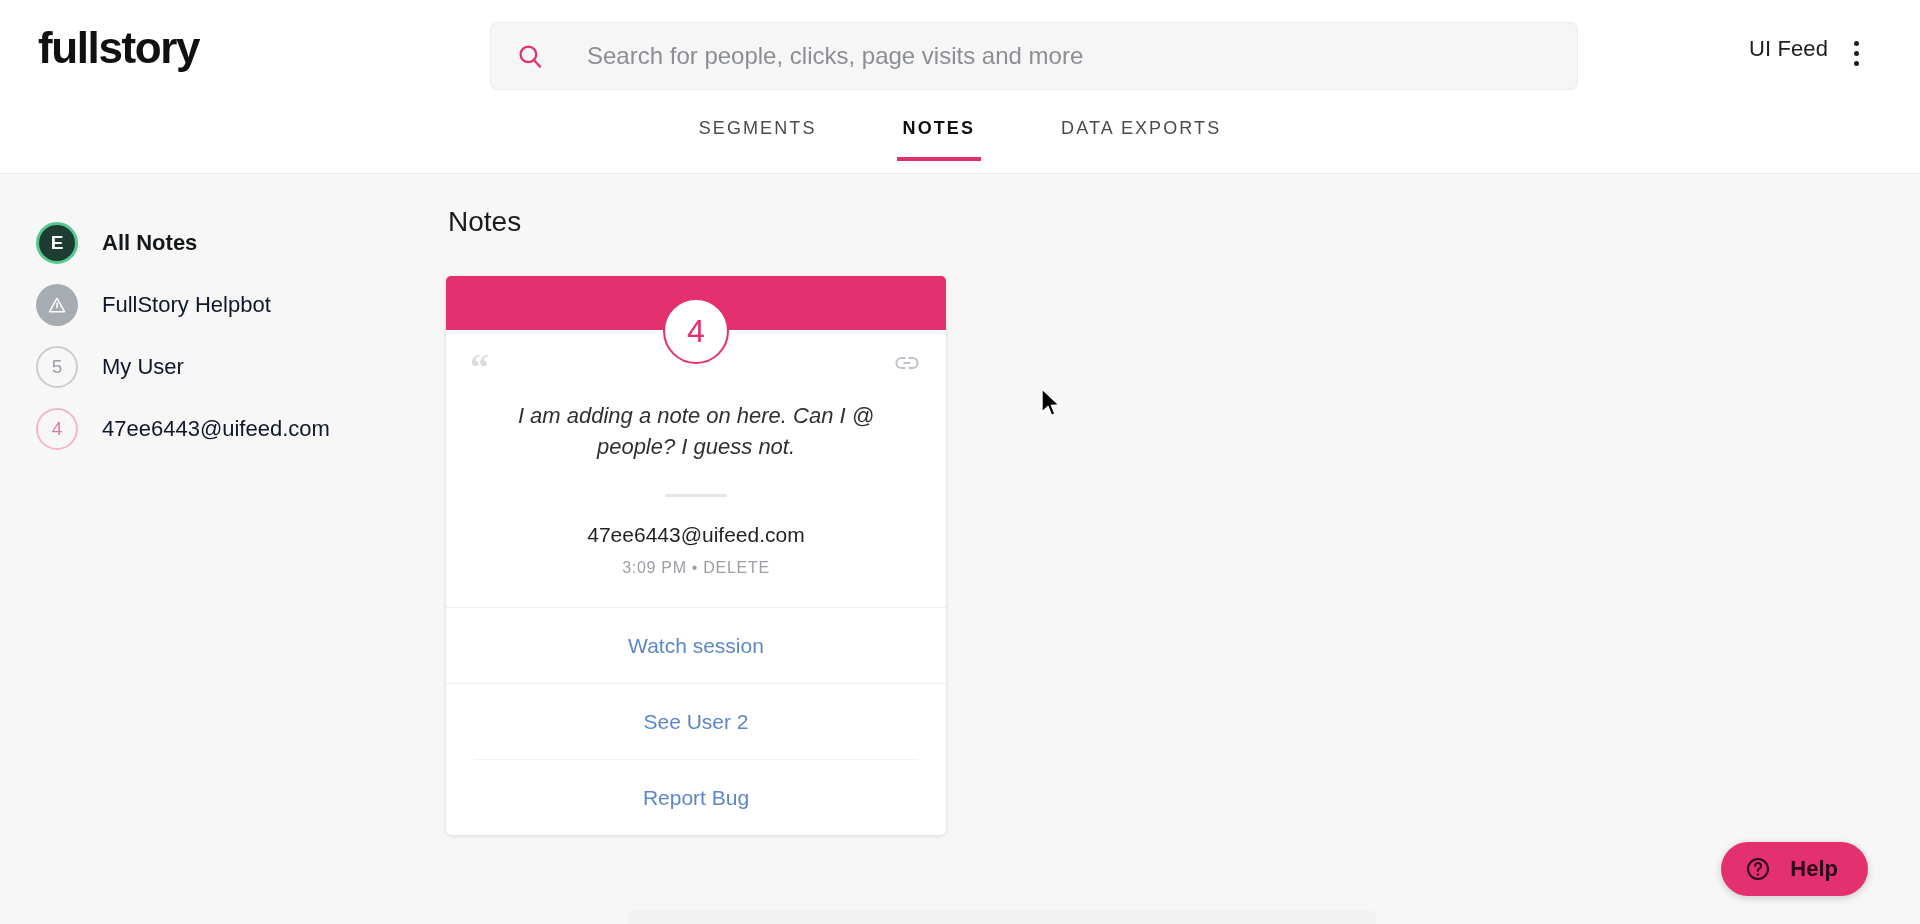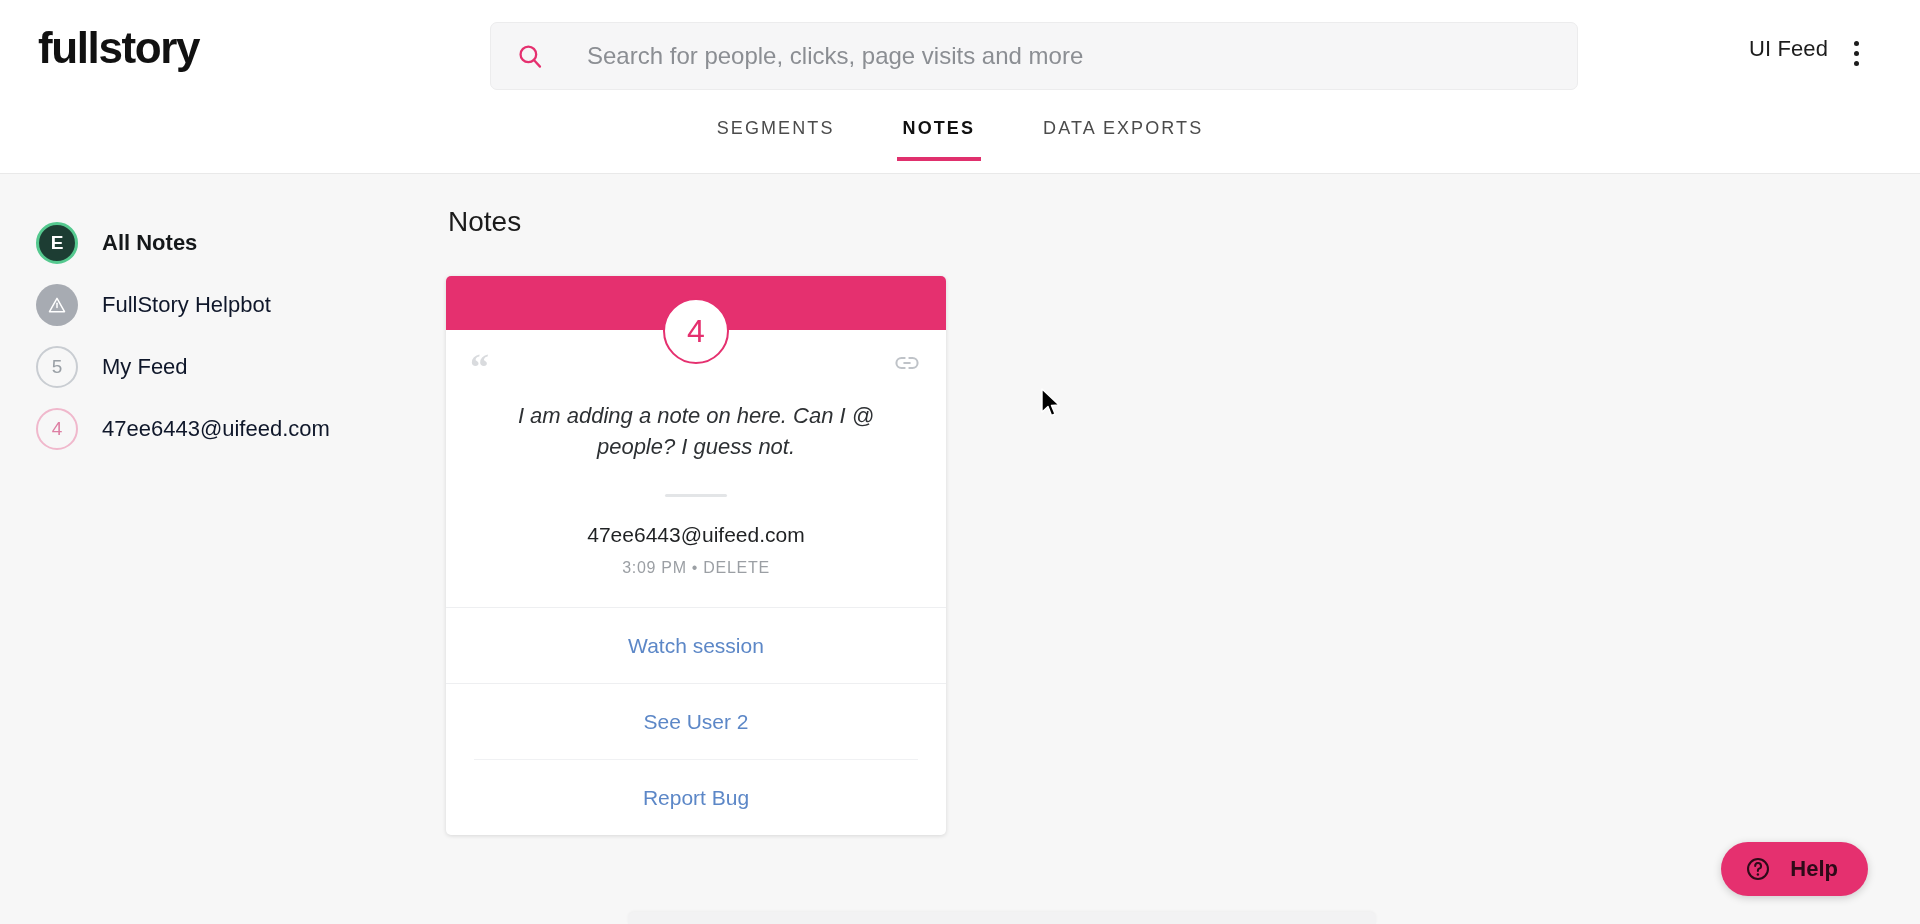--- a/index.html
+++ b/index.html
@@ -101,21 +101,21 @@
 
   
   .tabs {
     position: relative;
     height: 62px;
     background: #ffffff;
     border-bottom: 1px solid #e9e9e9;
     display: flex;
     justify-content: center;
     align-items: flex-start;
-    gap: 0px;
+    gap: 18px;
   }
   .tab {
     position: relative;
     padding: 6px 34px 22px 34px;
     font-size: 18px;
     letter-spacing: 2.1px;
     color: #4b4b4b;
     cursor: pointer;
     font-weight: 400;
     white-space: nowrap;
@@ -386,21 +386,21 @@
         <svg class="tri" viewBox="0 0 24 24">
           <path d="M12 4 L21 20 L3 20 Z" fill="none" stroke="#ffffff" stroke-width="1.8" stroke-linejoin="round"></path>
           <line x1="12" y1="10" x2="12" y2="15" stroke="#ffffff" stroke-width="1.8" stroke-linecap="round"></line>
         </svg>
       </div>
       <div class="side-label">FullStory Helpbot</div>
     </div>
 
     <div class="side-item">
       <div class="side-badge badge-outline-gray">5</div>
-      <div class="side-label">My Feed</div>
+      <div class="side-label">My User</div>
     </div>
 
     <div class="side-item">
       <div class="side-badge badge-outline-pink">4</div>
       <div class="side-label">47ee6443@uifeed.com</div>
     </div>
   </div>
 
   <div class="main">
     <div class="main-title">Notes</div>

